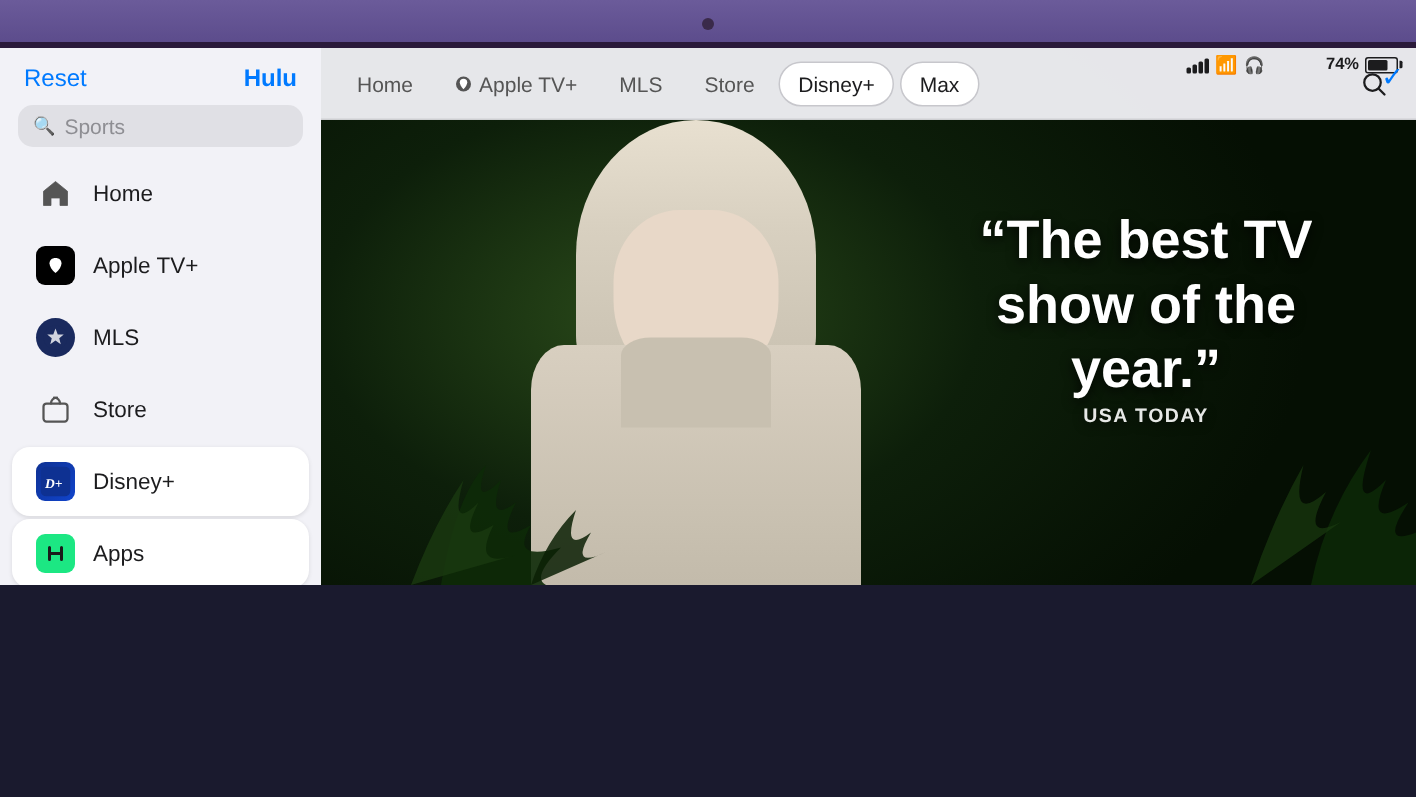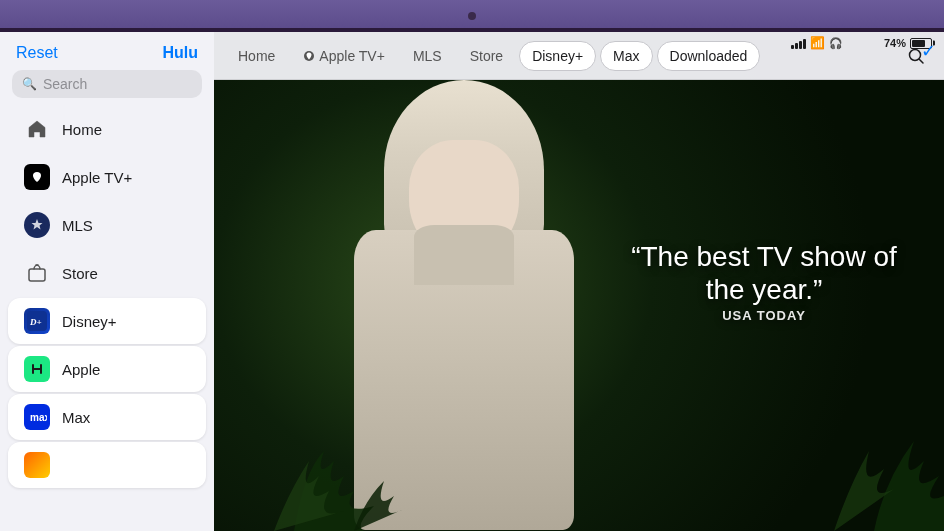--- a/index.html
+++ b/index.html
@@ -33,21 +33,21 @@
     .front-camera {
       width: 8px; height: 8px;
       background: #3a2a4a;
       border-radius: 50%;
     }
 
     
     .app-container {
       display: flex;
       width: 944px;
-      height: 499px;
+      height: 358px;
       position: relative;
     }
 
     
     .sidebar {
       width: 214px;
       height: 100%;
       background: #f2f2f7;
       flex-shrink: 0;
       display: flex;
@@ -288,22 +288,22 @@
       position: absolute;
       right: 40px;
       top: 50%;
       transform: translateY(-50%);
       text-align: center;
       color: white;
       text-shadow: 0 2px 8px rgba(0,0,0,0.8);
     }
 
     .hero-quote {
-      font-size: 28px;
-      font-weight: 400;
+      font-size: 36px;
+      font-weight: 700;
       line-height: 1.2;
       max-width: 280px;
     }
 
     .hero-source {
       font-size: 13px;
       font-weight: 600;
       letter-spacing: 1px;
       margin-top: 1px;
       opacity: 0.9;
@@ -357,21 +357,21 @@
 
   <div class="sidebar">
 
     <div class="sidebar-header">
       <span class="sidebar-reset">Reset</span>
       <span class="sidebar-done">Hulu</span>
     </div>
 
     <div class="sidebar-search">
       <span class="sidebar-search-icon">🔍</span>
-      <span style="font-size:14px;color:#8e8e93;">Search</span>
+      <span style="font-size:14px;color:#8e8e93;">Sports</span>
     </div>
 
     <div class="sidebar-nav">
 
       <div class="nav-item">
         <div class="nav-item-icon icon-home">
           <svg width="22" height="22" viewBox="0 0 22 22" fill="none">
             <path d="M3 9.5L11 3L19 9.5V19H14V14H8V19H3V9.5Z" fill="#555" stroke="#555" stroke-width="0.5"></path>
           </svg>
         </div>
@@ -420,21 +420,21 @@
         <span>Disney+</span>
       </div>
 
       <div class="nav-item active">
         <div class="nav-item-icon icon-hulu" style="background:#1ce783;border-radius:6px;display:flex;align-items:center;justify-content:center;">
           <svg width="16" height="16" viewBox="0 0 16 16" fill="none">
             <rect width="16" height="16" rx="3" fill="#1ce783"></rect>
             <path d="M4 4v8M4 8h8M12 4v8" stroke="#1a1a1a" stroke-width="2" stroke-linecap="round"></path>
           </svg>
         </div>
-        <span>Apple</span>
+        <span>Apps</span>
       </div>
 
       <div class="nav-item active">
         <div class="nav-item-icon icon-max" style="background:#002be0;border-radius:6px;display:flex;align-items:center;justify-content:center;">
           <svg width="20" height="20" viewBox="0 0 20 20" fill="none">
             <rect width="20" height="20" rx="4" fill="#002be0"></rect>
             <text x="3" y="14" font-size="10" font-weight="700" fill="white" font-family="sans-serif">max</text>
           </svg>
         </div>
         <span>Max</span>
@@ -511,21 +511,20 @@
         <svg width="12" height="12" viewBox="0 0 12 12">
             <circle cx="6" cy="6" r="5" fill="#555"></circle>
             <path d="M6 2.5C4.5 2.5 3.5 3.5 3.5 4.8C3.5 6.1 4.5 8 6 9.5C7.5 8 8.5 6.1 8.5 4.8C8.5 3.5 7.5 2.5 6 2.5Z" fill="white"></path>
           </svg>
         <span>Apple TV+</span>
       </div>
       <div class="nav-tab">MLS</div>
       <div class="nav-tab">Store</div>
       <div class="nav-tab active-outline">Disney+</div>
       <div class="nav-tab active-outline">Max</div>
-      <div class="nav-tab active-outline">Downloaded</div>
 
       <div class="nav-search-btn">
         <svg width="18" height="18" viewBox="0 0 18 18" fill="none">
           <circle cx="8" cy="8" r="5.5" stroke="#1c1c1e" stroke-width="1.5"></circle>
           <path d="M12.5 12.5L16 16" stroke="#1c1c1e" stroke-width="1.5" stroke-linecap="round"></path>
         </svg>
       </div>
     </div>
 
     <div class="checkmark-btn">✓</div>

